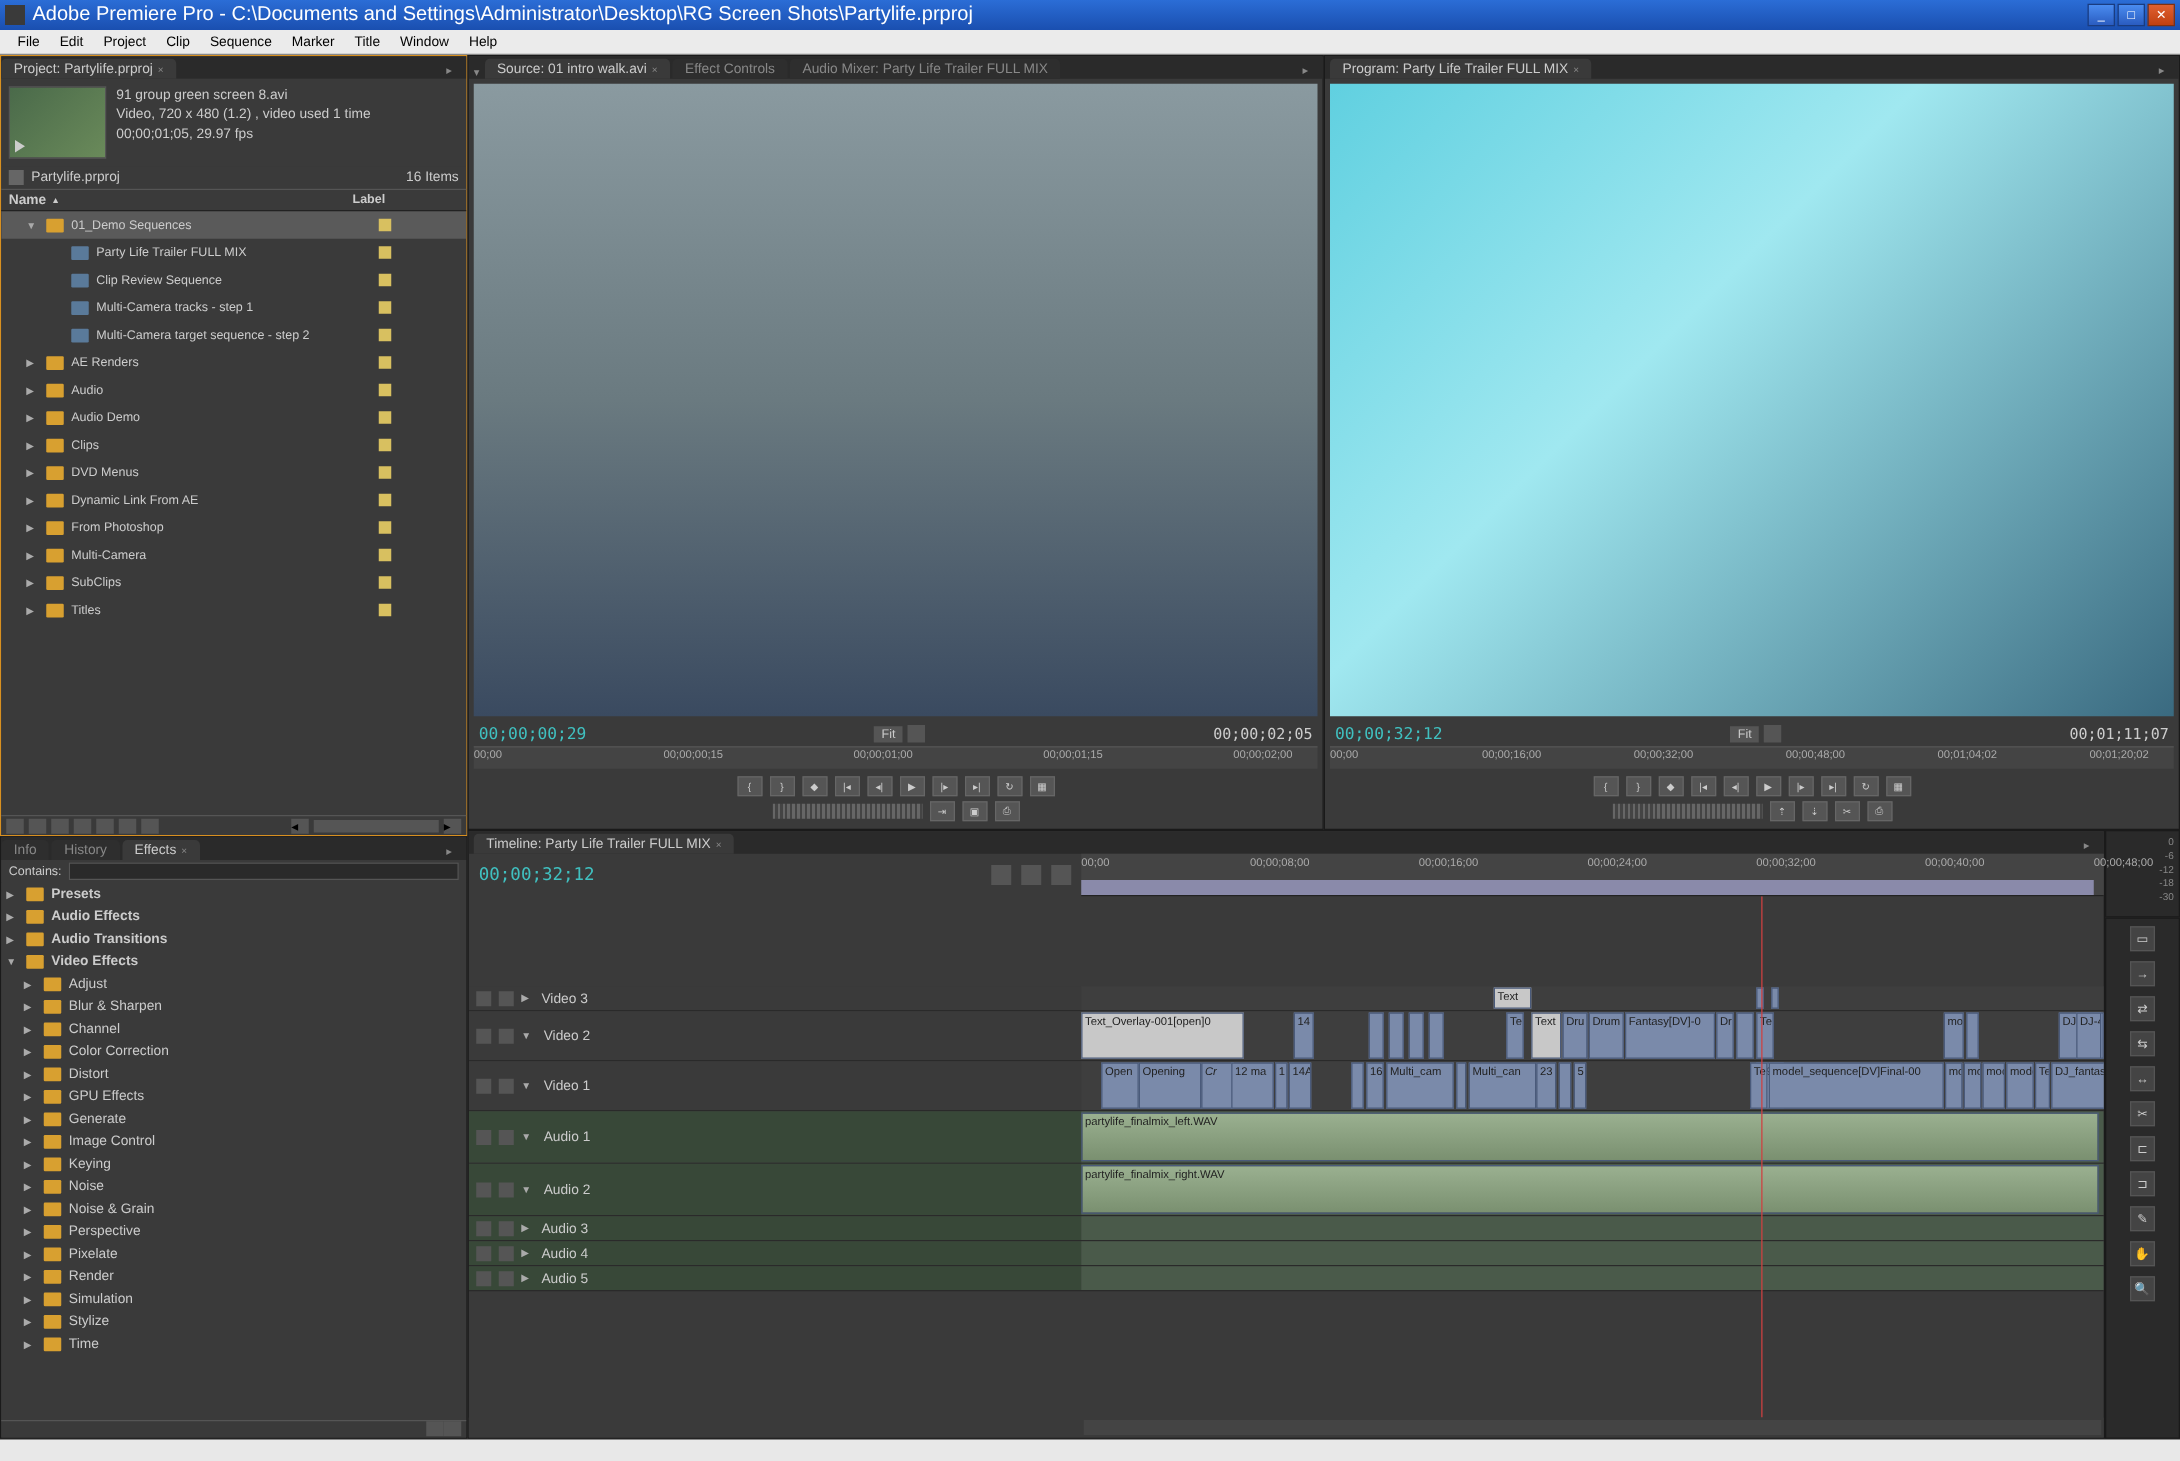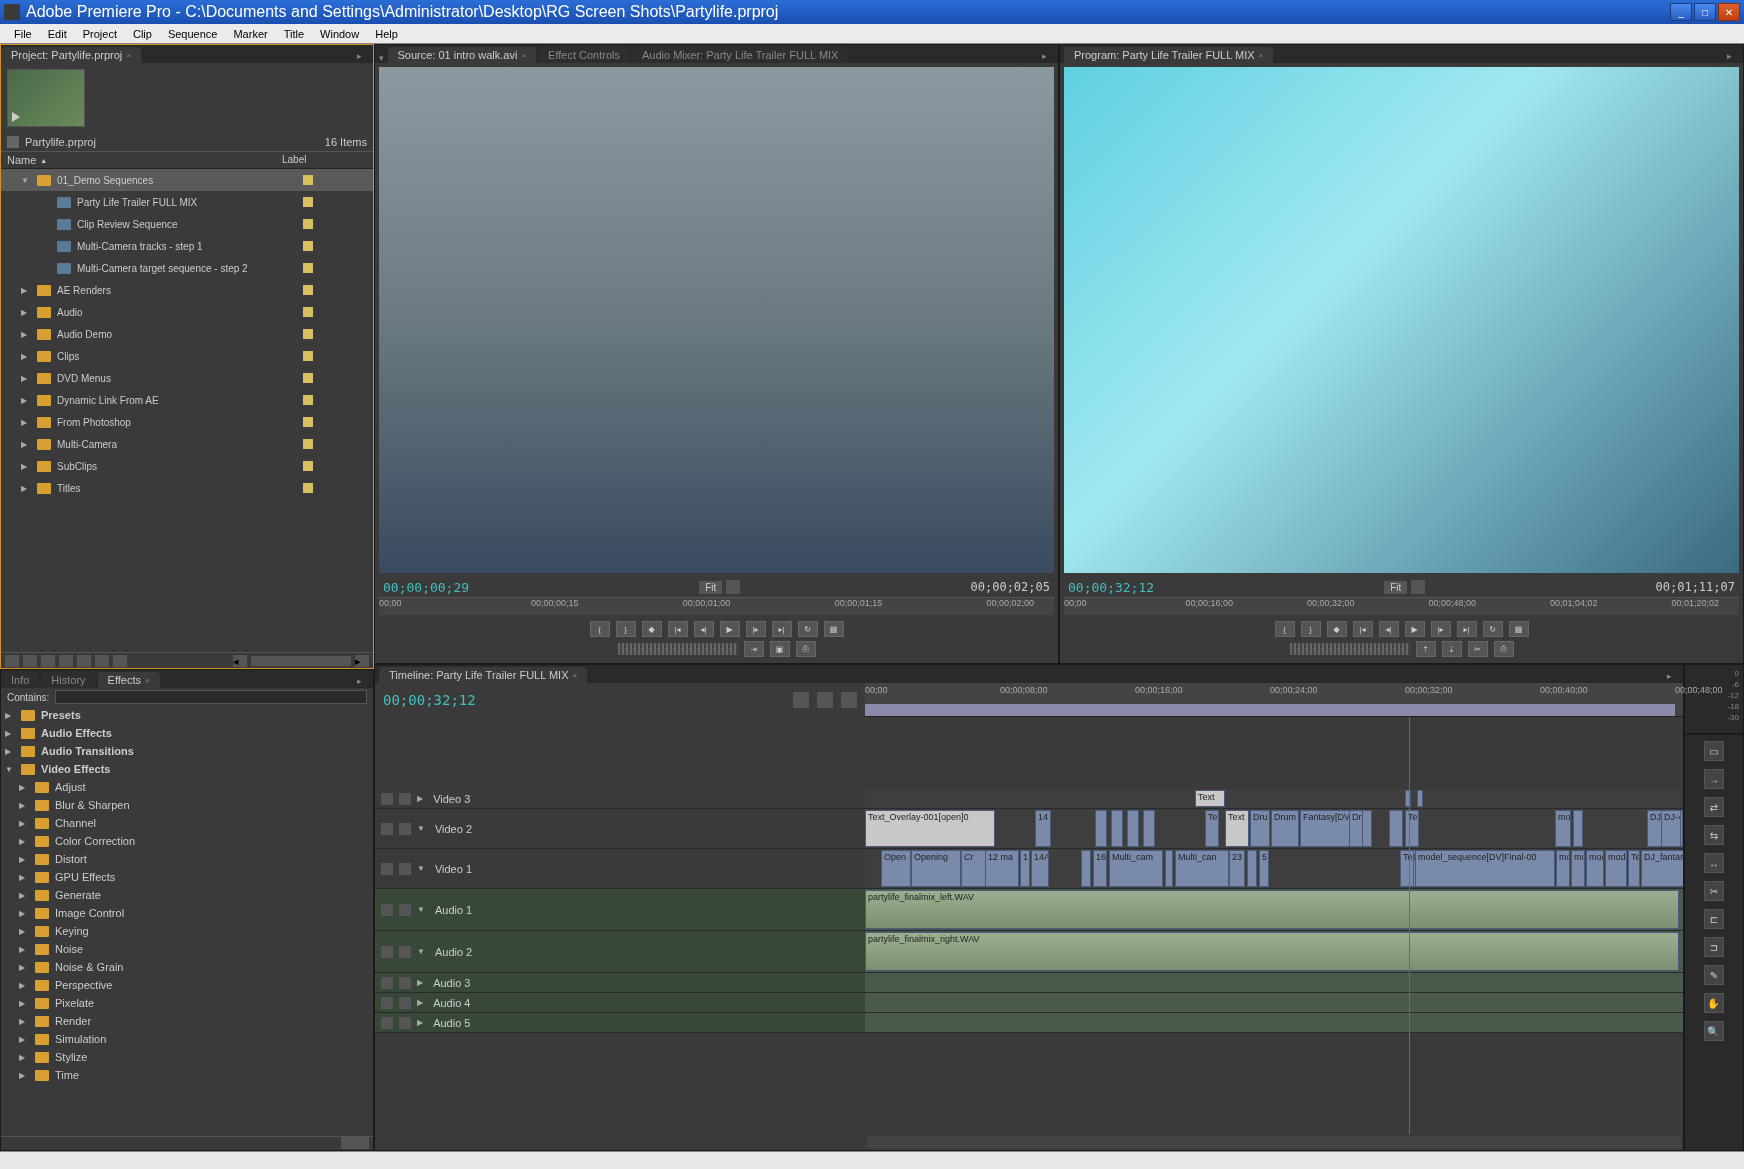--- a/index.html
+++ b/index.html
@@ -35,21 +35,21 @@
 
 .project-panel { flex: 1; border: 1px solid #d89020; }
 .clip-preview { display: flex; padding: 6px; gap: 8px; height: 70px; background: #3a3a3a; }
 .clip-thumb { width: 78px; height: 58px; background: linear-gradient(135deg, #4a6a4a, #6a8a5a); border: 1px solid #555; position: relative; }
 .clip-thumb::after { content: ""; position: absolute; left: 4px; bottom: 4px; width: 0; height: 0; border-left: 8px solid #ccc; border-top: 5px solid transparent; border-bottom: 5px solid transparent; }
 .clip-info { color: #ccc; font-size: 10px; line-height: 1.4; }
 .project-path { height: 18px; background: #3a3a3a; display: flex; align-items: center; padding: 0 6px; color: #ccc; font-size: 10px; }
 .project-path .fileicon { width: 12px; height: 12px; background: #666; margin-right: 6px; }
 .project-path .itemcount { margin-left: auto; }
 .project-header { display: flex; height: 18px; background: #3a3a3a; border-top: 1px solid #555; border-bottom: 1px solid #222; }
-.project-header .col { padding: 2px 6px; color: #ccc; font-size: 10px; }
+.project-header .col { padding: 2px 6px; color: #ccc; font-size: 10px; font-weight: bold; }
 .project-header .col-name { width: 275px; display: flex; align-items: center; gap: 4px; }
 .project-list { flex: 1; overflow-y: auto; background: #3a3a3a; }
 .bin-row { height: 22px; display: flex; align-items: center; padding: 0 6px; color: #ccc; cursor: pointer; }
 .bin-row.selected { background: #5a5a5a; }
 .bin-row .twisty { width: 10px; color: #aaa; font-size: 8px; }
 .bin-row .folder { width: 14px; height: 11px; background: #d8a030; margin: 0 6px; border-radius: 1px; }
 .bin-row .seqicon { width: 14px; height: 11px; background: #5a7a9a; margin: 0 6px; border-radius: 1px; }
 .bin-row .name { flex: 1; font-size: 10px; }
 .bin-row .label { width: 10px; height: 10px; background: #d8c060; margin-left: auto; margin-right: 54px; }
 .bin-row.indent1 { padding-left: 20px; }
@@ -161,20 +161,25 @@
     <div class="panel project-panel">
       <div class="panel-tabs">
         <div class="panel-tab">
           <span>Project: Partylife.prproj</span>
           <span class="x">×</span>
         </div>
         <div class="panel-flyout">▸</div>
       </div>
       <div class="clip-preview">
         <div class="clip-thumb"></div>
+        <div class="clip-info">
+          <div>91 group green screen 8.avi</div>
+          <div>Video, 720 x 480 (1.2)     , video used 1 time</div>
+          <div>00;00;01;05, 29.97 fps</div>
+        </div>
       </div>
       <div class="project-path">
         <div class="fileicon"></div>
         <span>Partylife.prproj</span>
         <span class="itemcount">16 Items</span>
       </div>
       <div class="project-header">
         <div class="col col-name">
           <span>Name</span>
           <span style="font-size:7px;">▲</span>
@@ -578,21 +583,21 @@
                 <div class="clip" style="left: 170px; width: 16px;">14</div>
                 <div class="clip" style="left: 230px; width: 12px;"></div>
                 <div class="clip" style="left: 246px; width: 12px;"></div>
                 <div class="clip" style="left: 262px; width: 12px;"></div>
                 <div class="clip" style="left: 278px; width: 12px;"></div>
                 <div class="clip" style="left: 340px; width: 14px;">Te</div>
                 <div class="clip text" style="left: 360px; width: 24px;">Text</div>
                 <div class="clip" style="left: 385px; width: 20px;">Dru</div>
                 <div class="clip" style="left: 406px; width: 28px;">Drum</div>
                 <div class="clip" style="left: 435px; width: 72px;">Fantasy[DV]-0</div>
-                <div class="clip" style="left: 484px; width: 14px; text-align: right;">Dr</div>
+                <div class="clip" style="left: 508px; width: 14px; text-align: right;">Dr</div>
                 <div class="clip" style="left: 524px; width: 14px;"></div>
                 <div class="clip" style="left: 540px; width: 14px;">Te</div>
                 <div class="clip" style="left: 690px; width: 16px;">mo</div>
                 <div class="clip" style="left: 708px; width: 10px;"></div>
                 <div class="clip" style="left: 782px; width: 36px;">DJ</div>
                 <div class="clip" style="left: 796px; width: 20px;">DJ-4</div>
               </div>
             </div>
             <div class="track v1 video">
               <div class="track-header">

